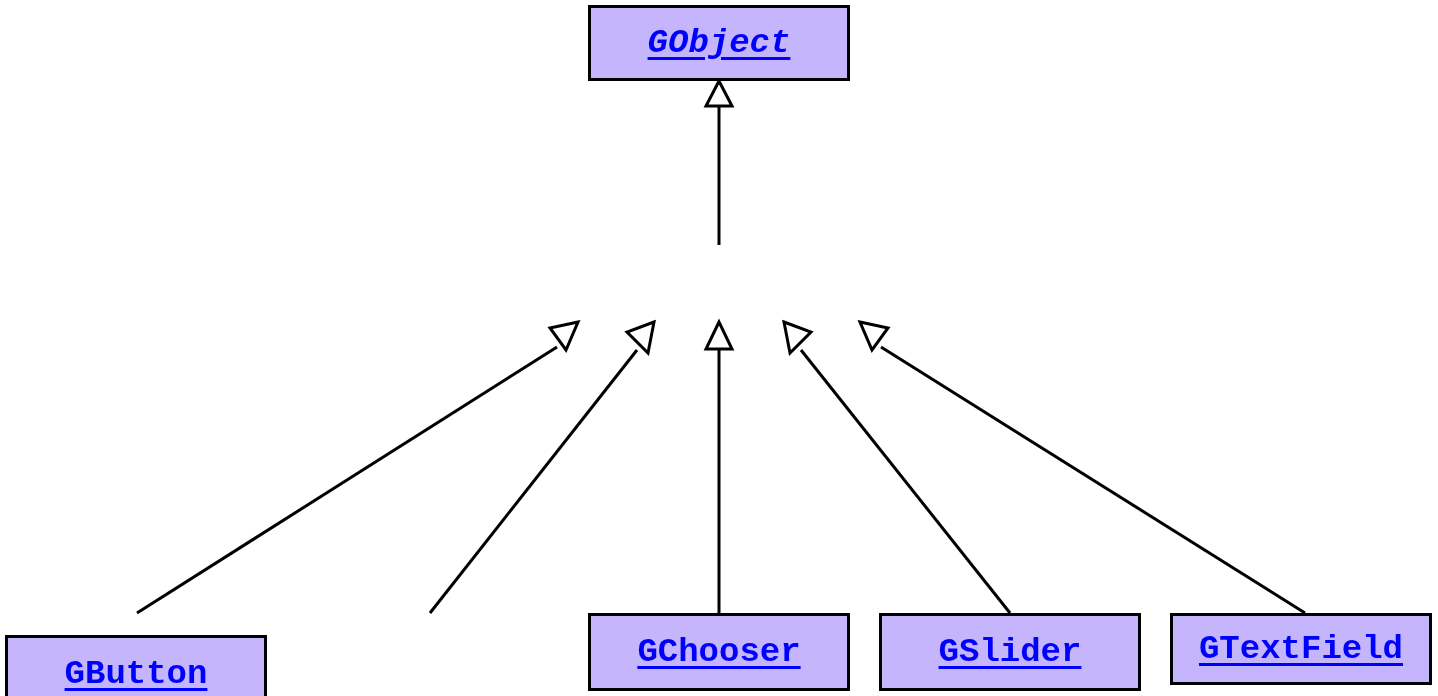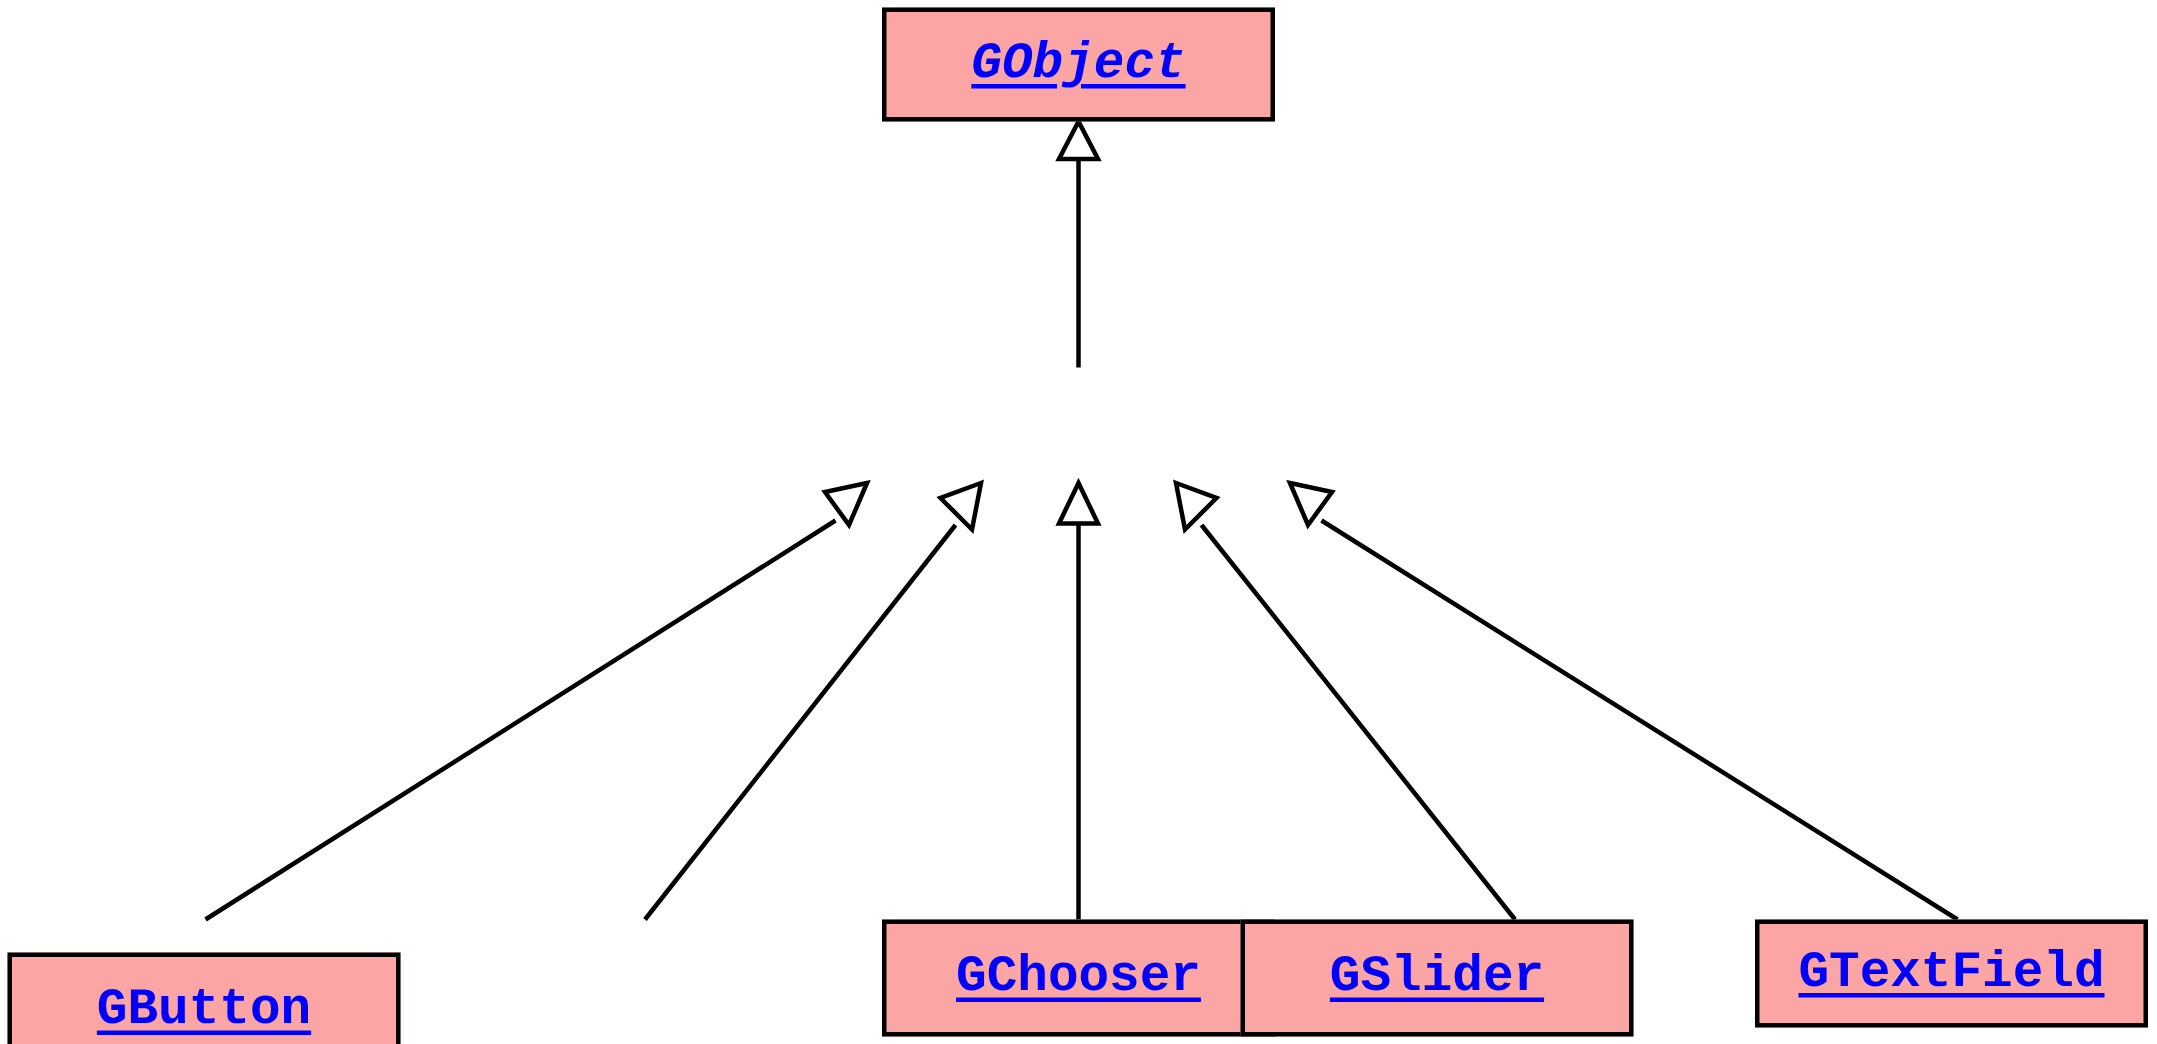--- a/index.html
+++ b/index.html
@@ -22,21 +22,21 @@
     position: absolute;
     left: 0;
     top: 0;
     width: 1438px;
     height: 696px;
     pointer-events: none;
   }
   .uml-class {
     position: absolute;
     box-sizing: border-box;
-    background: #fca5a5;
+    background: #c4b5fd;
     border: 3px solid #000000;
     display: flex;
     align-items: center;
     justify-content: center;
     z-index: 5;
   }
   .uml-class-name {
     color: #0000ff;
     font-family: "Liberation Mono", "DejaVu Sans Mono", monospace;
     font-weight: bold;
@@ -97,21 +97,21 @@
 
   <div class="uml-class" style="left:5px; top:613px; width:262px; height:78px;margin-top:22px;">
     <span class="uml-class-name">GButton</span>
   </div>
 
 
   <div class="uml-class" style="left:588px; top:613px; width:262px; height:78px;">
     <span class="uml-class-name">GChooser</span>
   </div>
 
-  <div class="uml-class" style="left:827px; top:613px; width:262px; height:78px;">
+  <div class="uml-class" style="left:879px; top:613px; width:262px; height:78px;">
     <span class="uml-class-name">GSlider</span>
   </div>
 
   <div class="uml-class" style="left:1170px; top:613px; width:262px; height:72px;">
     <span class="uml-class-name">GTextField</span>
   </div>
 
 </div>
 
 </body></html>

